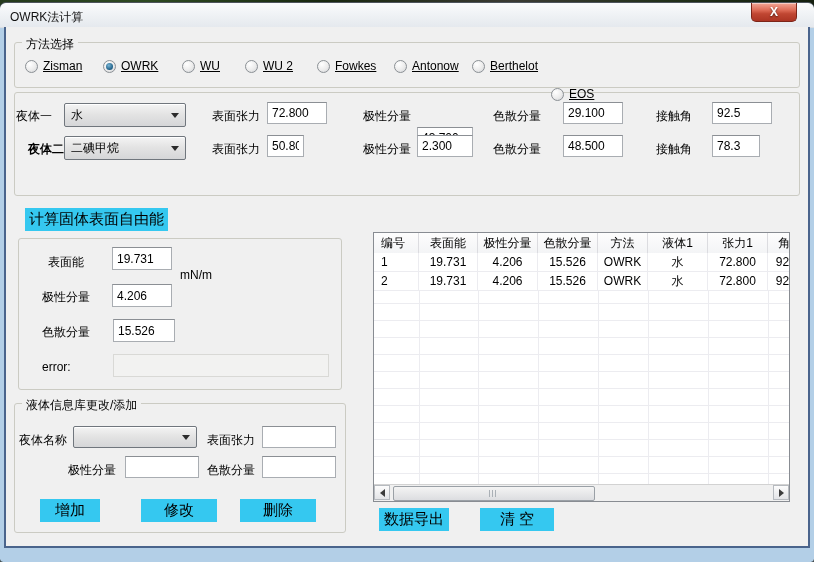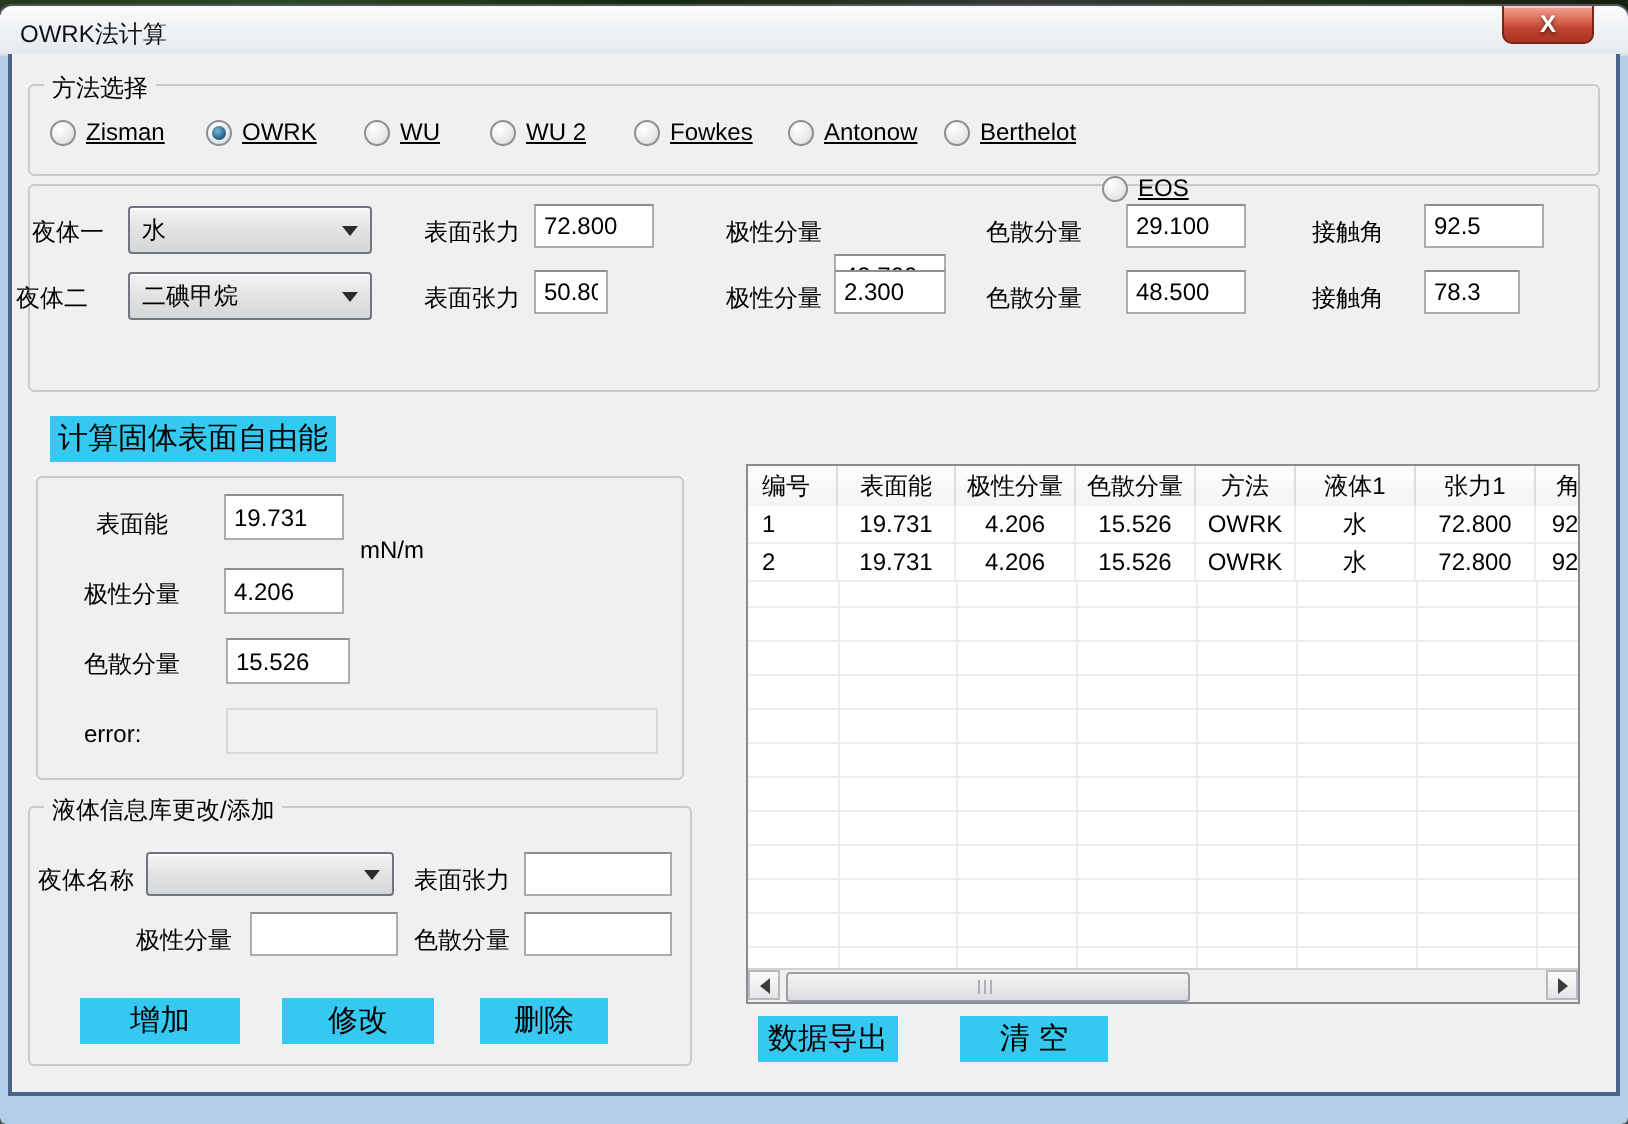--- a/index.html
+++ b/index.html
@@ -119,21 +119,21 @@
 </div>
 <div class="abs lbl" style="left:212px;top:108px;">表面张力</div>
 <input class="abs tin" style="left: 267px; top: 102px; width: 60px; height: 22px;" value="72.800">
 <div class="abs lbl" style="left:363px;top:108px;">极性分量</div>
 <input class="abs tin" style="left: 417px; top: 102px; width: 56px; height: 22px; margin-top: 25px;" value="43.700">
 <div class="abs lbl" style="left:493px;top:108px;">色散分量</div>
 <input class="abs tin" style="left: 563px; top: 102px; width: 60px; height: 22px;" value="29.100">
 <div class="abs lbl" style="left:656px;top:108px;">接触角</div>
 <input class="abs tin" style="left: 712px; top: 102px; width: 60px; height: 22px;" value="92.5">
 
-<div class="abs lbl" style="left:8px;top:141px;">夜体二</div>
+<div class="abs lbl" style="left:28px;top:141px;font-weight:bold;">夜体二</div>
 <div class="abs combo" style="left:64px;top:136px;width:122px;height:24px;">
   <span class="ctext">二碘甲烷</span>
   <span class="carr"></span>
 </div>
 <div class="abs lbl" style="left:212px;top:141px;">表面张力</div>
 <input class="abs tin" style="left: 267px; top: 135px; width: 37px; height: 22px;" value="50.800">
 <div class="abs lbl" style="left:363px;top:141px;">极性分量</div>
 <input class="abs tin" style="left: 417px; top: 135px; width: 56px; height: 22px;" value="2.300">
 <div class="abs lbl" style="left:493px;top:141px;">色散分量</div>
 <input class="abs tin" style="left: 563px; top: 135px; width: 60px; height: 22px;" value="48.500">
@@ -159,23 +159,23 @@
 <div class="abs combo" style="left:73px;top:426px;width:124px;height:22px;">
   <span class="ctext"></span>
   <span class="carr"></span>
 </div>
 <div class="abs lbl" style="left:207px;top:432px;">表面张力</div>
 <input class="abs tin" style="left: 262px; top: 426px; width: 74px; height: 22px;" value="">
 <div class="abs lbl" style="left:68px;top:462px;">极性分量</div>
 <input class="abs tin" style="left: 125px; top: 456px; width: 74px; height: 22px;" value="">
 <div class="abs lbl" style="left:207px;top:462px;">色散分量</div>
 <input class="abs tin" style="left: 262px; top: 456px; width: 74px; height: 22px;" value="">
-<div class="abs cyanbtn" style="left:40px;top:499px;width:80px;height:23px;">增加</div>
+<div class="abs cyanbtn" style="left:40px;top:499px;width:60px;height:23px;">增加</div>
 <div class="abs cyanbtn" style="left:141px;top:499px;width:76px;height:23px;">修改</div>
-<div class="abs cyanbtn" style="left:240px;top:499px;width:64px;height:23px;">删除</div>
+<div class="abs cyanbtn" style="left:240px;top:499px;width:76px;height:23px;">删除</div>
 
 <div class="abs dtable">
   <div class="thead">
     <div class="th first" style="width:45px;">编号</div>
     <div class="th" style="width:59px;">表面能</div>
     <div class="th" style="width:60px;">极性分量</div>
     <div class="th" style="width:60px;">色散分量</div>
     <div class="th" style="width:50px;">方法</div>
     <div class="th" style="width:60px;">液体1</div>
     <div class="th" style="width:60px;">张力1</div>

